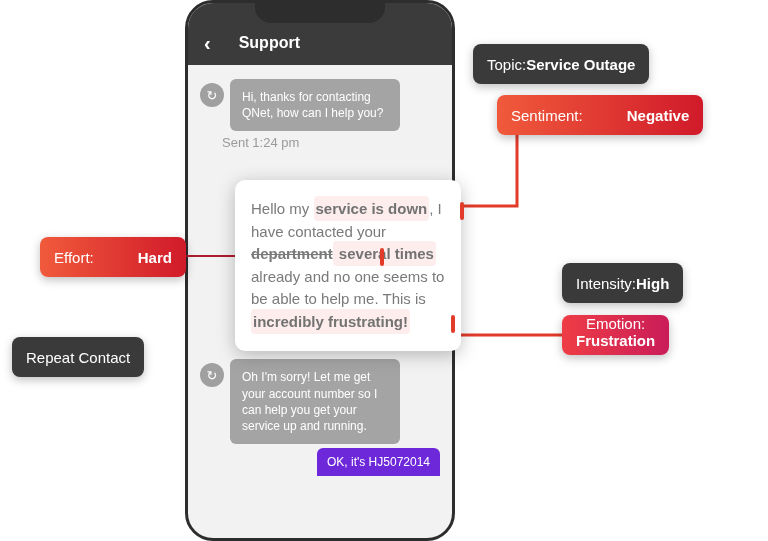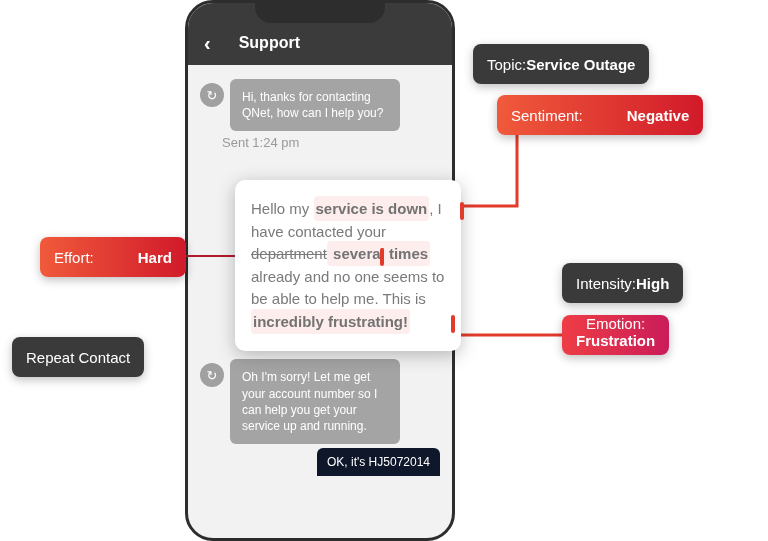--- a/index.html
+++ b/index.html
@@ -71,21 +71,21 @@
 
   .bubble {
     border-radius: 6px;
     padding: 10px 12px;
     font-size: 12px;
     line-height: 1.35;
     max-width: 170px;
   }
   .bubble.agent { background: #a4a4a4; color: #fff; }
   .bubble.user-last {
-    background: #0f172a;
+    background: #6d28d9;
     color: #fff;
     max-width: 130px;
     border-radius: 6px 6px 0 0;
     padding: 6px 10px;
     font-size: 12px;
   }
 
   .timestamp {
     font-size: 13px;
     color: #9a9a9a;
@@ -107,21 +107,21 @@
     line-height: 1.5;
     z-index: 30;
   }
   .big-msg .hl-mark {
     color: #737373;
     font-weight: 700;
     background: rgba(230,30,30,0.08);
     border-radius: 4px;
     padding: 4px 2px;
   }
-  .big-msg .strike { text-decoration: line-through; }
+  .big-msg .strike { text-decoration: line-through; font-weight: bold; }
 
   .tick {
     position: absolute;
     width: 4px; height: 18px;
     background: #e23b2a;
     border-radius: 2px;
   }
   .tick.t1 { right: -3px; top: 22px; }
   .tick.t2 { left: 145px; top: 68px; }
   .tick.t3 { right: 6px; bottom: 18px; }

